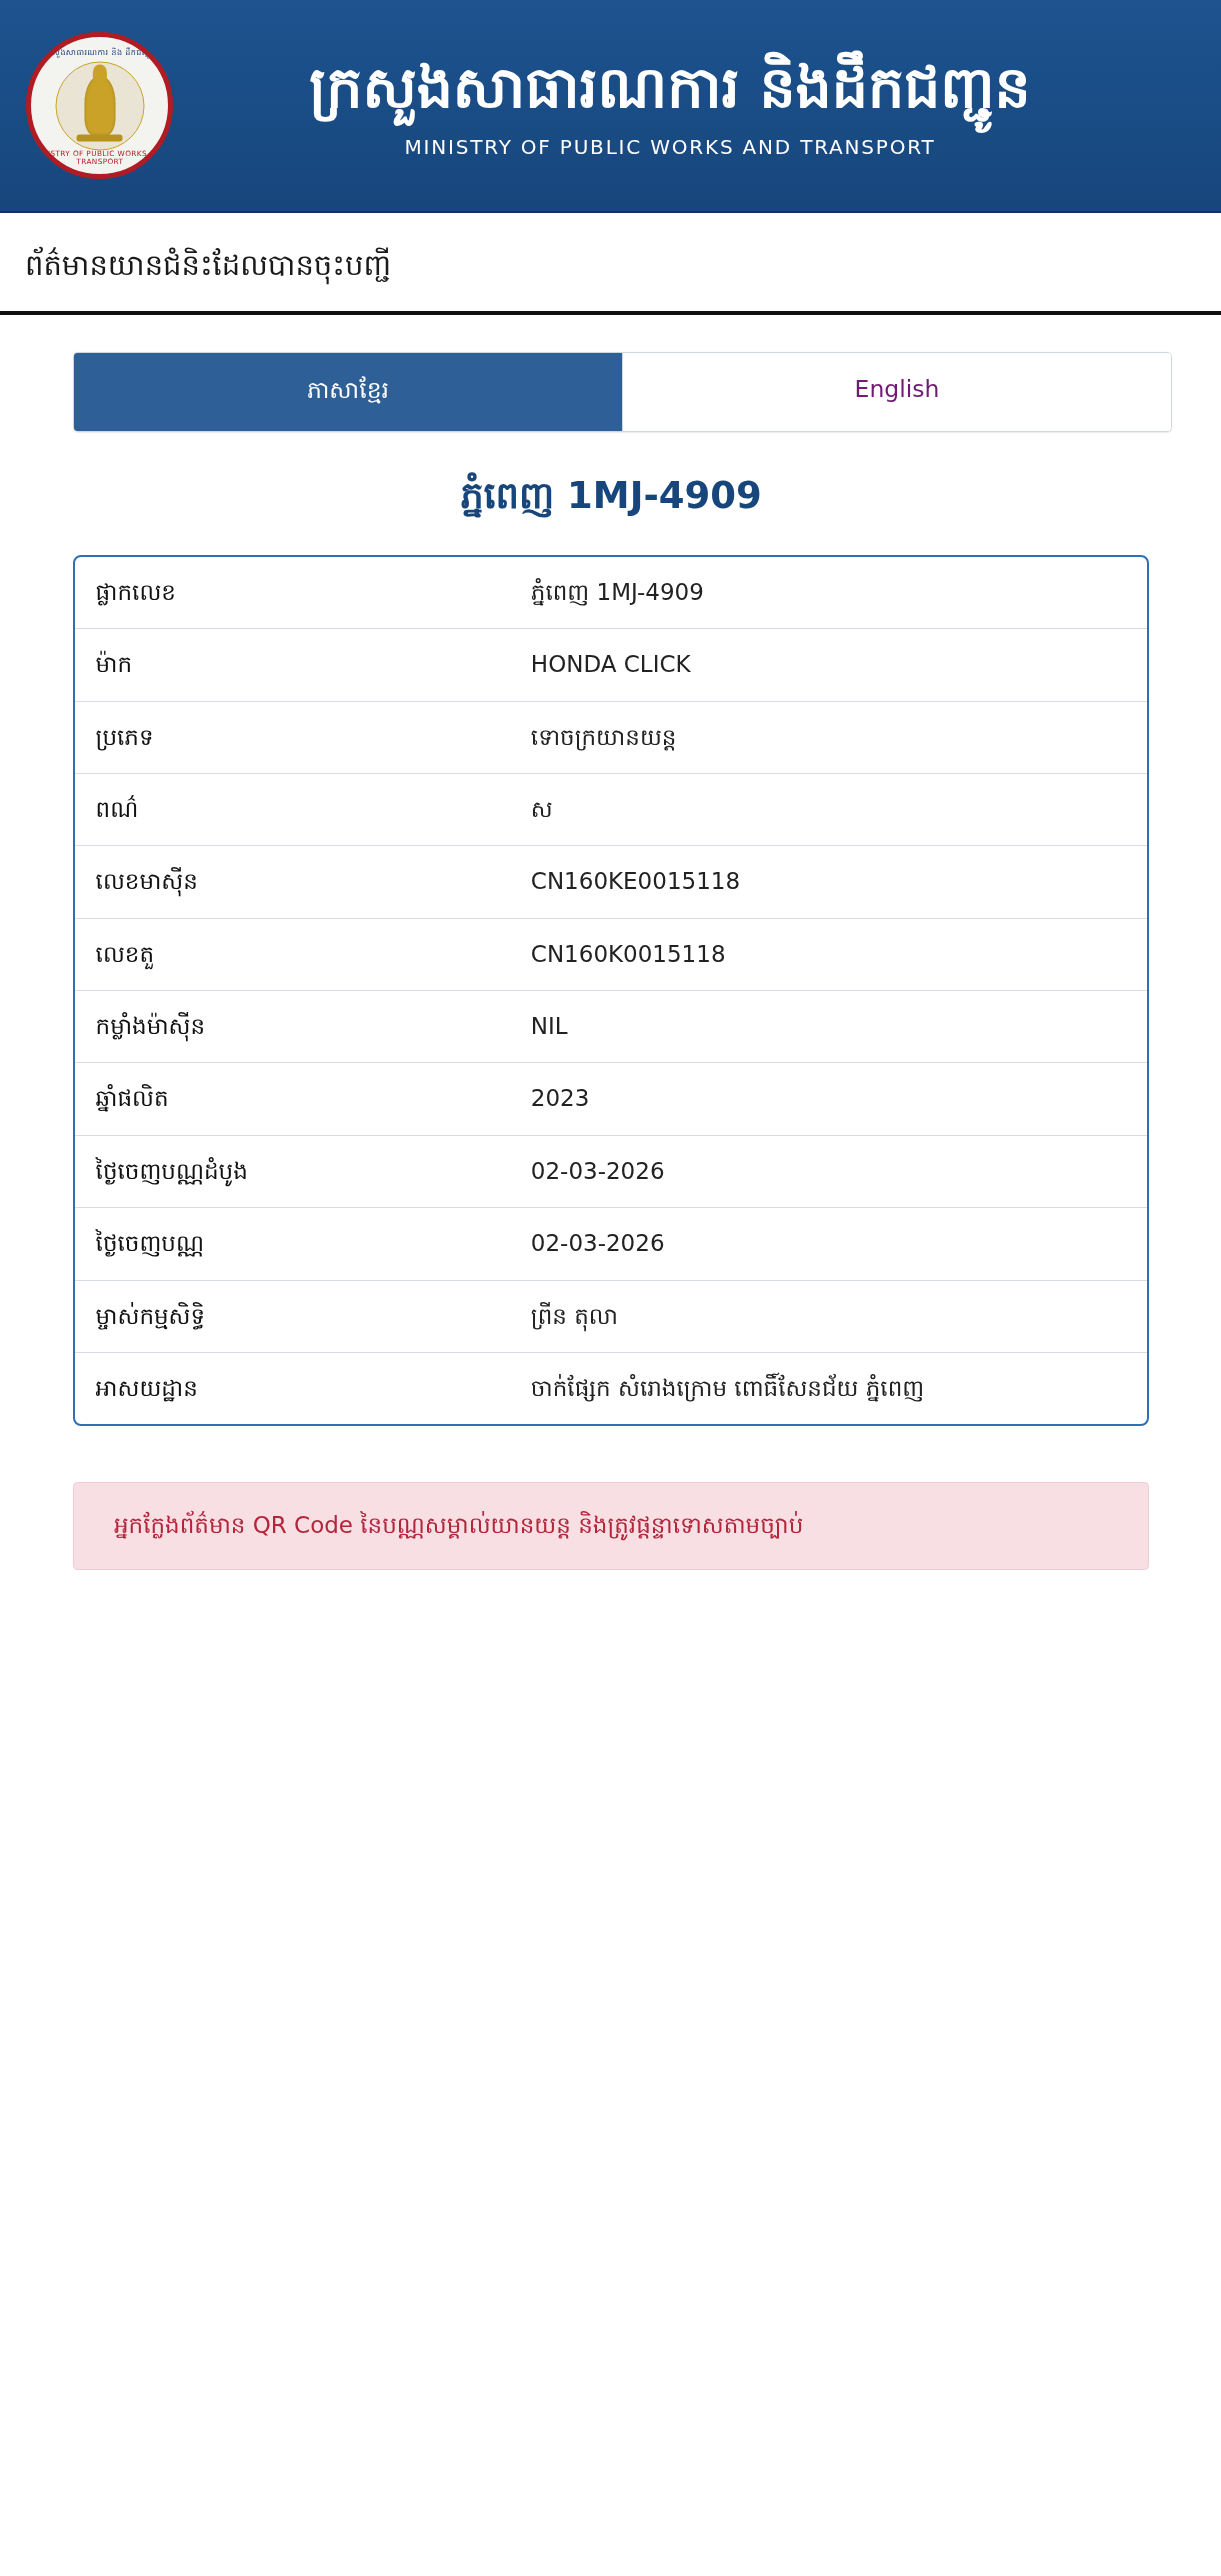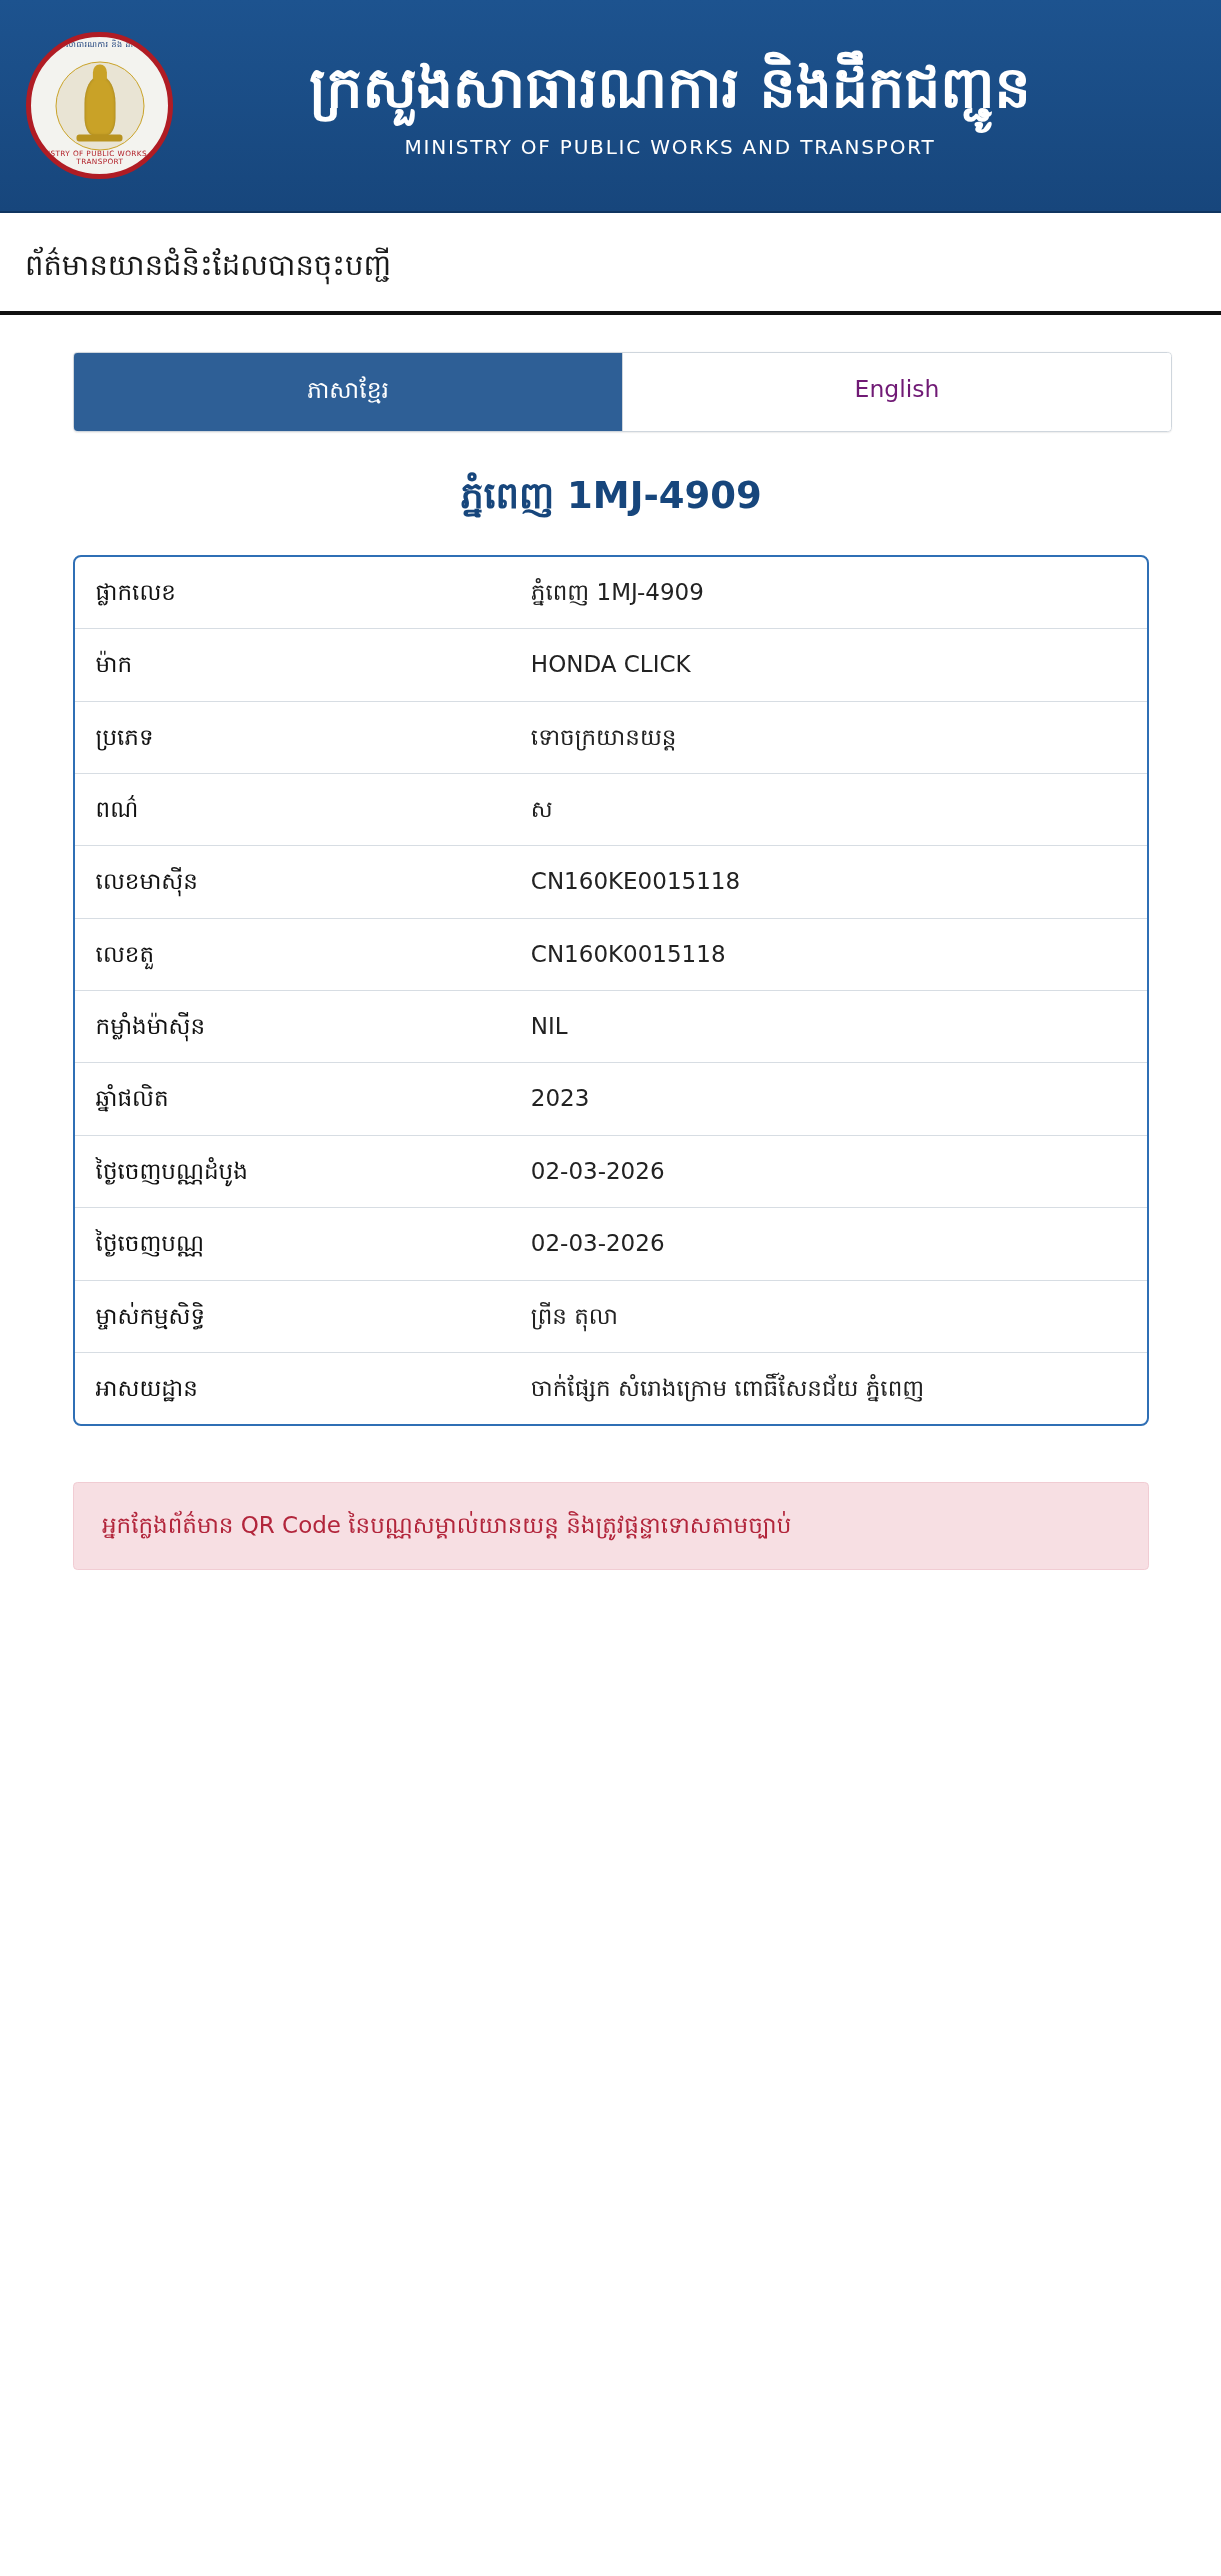--- a/index.html
+++ b/index.html
@@ -41,21 +41,21 @@
   .emblem .ring-text-bottom {
     position: absolute;
     left: 0;
     width: 100%;
     text-align: center;
     color: #1b3f7a;
     font-size: 8px;
     letter-spacing: 0.4px;
     line-height: 1.1;
   }
-  .emblem .ring-text-top { top: 4px; }
+  .emblem .ring-text-top { top: 12px; }
   .emblem .ring-text-bottom { bottom: 8px; font-size: 7.3px; color: #b01c24; }
   .emblem .inner {
     position: absolute;
     left: 50%;
     top: 50%;
     transform: translate(-50%, -50%);
     width: 87px;
     height: 87px;
     border-radius: 50%;
     background: #e9e4d4;
@@ -191,21 +191,21 @@
   table.details td.value {
     color: #222222;
   }
 
   
   .notice {
     margin: 56px 73px 51px 73px;
     background: #f7dfe3;
     border: 0.7px solid #f1ccd3;
     border-radius: 4.4px;
-    padding: 25px 28px;
+    padding: 25px 40px;
     color: #b2253b;
     font-size: 23px;
     line-height: 1.55;
   }
 </style>
 </head>
 <body>
 
 <div class="header">
   <div class="emblem">

